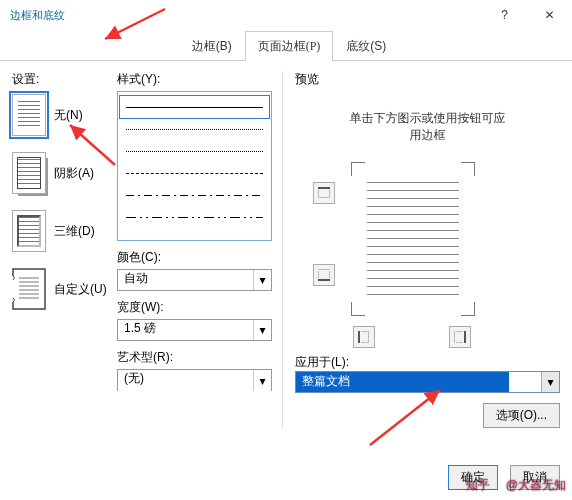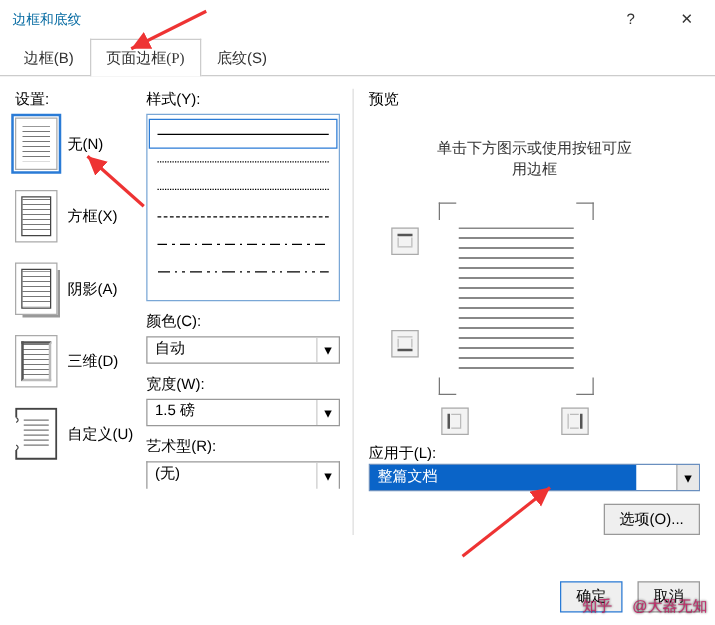--- a/index.html
+++ b/index.html
@@ -4,21 +4,21 @@
 <style>
   * { box-sizing: border-box; margin: 0; padding: 0; font-family: "Microsoft YaHei", "SimSun", sans-serif; font-size: 12px; }
   body { background: #fff; width: 572px; height: 500px; position: relative; overflow: hidden; }
 
   
   .titlebar { height: 30px; display: flex; align-items: center; padding: 0 0 0 10px; }
   .titlebar .title { flex: 1; font-size: 11px; color: #0369a1; }
   .titlebar .btn { width: 45px; height: 30px; display: flex; align-items: center; justify-content: center; color: #333; }
 
   
-  .tabs { display: flex; border-bottom: 1px solid #ccc; padding-left: 6px; }
+  .tabs { display: flex; border-bottom: 1px solid #ccc; padding-left: 6px; justify-content: center; }
   .tab { padding: 6px 12px; border: 1px solid transparent; border-bottom: none; position: relative; top: 1px; color: #333; }
   .tab.active { border-color: #ccc; background: #fff; font-family: Liberation Serif, serif; }
 
   
   .body { display: flex; padding: 10px 12px 0 12px; gap: 10px; }
 
   .col-settings { width: 95px; }
   .col-settings .hdr { margin-bottom: 6px; }
   .setting-item { display: flex; align-items: center; gap: 8px; margin-bottom: 16px; }
   .setting-icon { width: 34px; height: 42px; border: 1px solid #aaa; background: #fff; display: flex; align-items: center; justify-content: center; position: relative; }
@@ -107,26 +107,20 @@
   <div class="col-settings">
     <div class="hdr">设置:</div>
 
     <div class="setting-item">
       <div class="setting-icon selected">
           <div class="lines"></div>
         </div>
       <span class="setting-label">无(N)</span>
     </div>
 
-    <div class="setting-item">
-      <div class="setting-icon box">
-          <div class="lines"></div>
-        </div>
-      <span class="setting-label">方框(X)</span>
-    </div>
 
     <div class="setting-item">
       <div class="setting-icon box shadow">
           <div class="lines"></div>
         </div>
       <span class="setting-label">阴影(A)</span>
     </div>
 
     <div class="setting-item">
       <div class="setting-icon threed">

